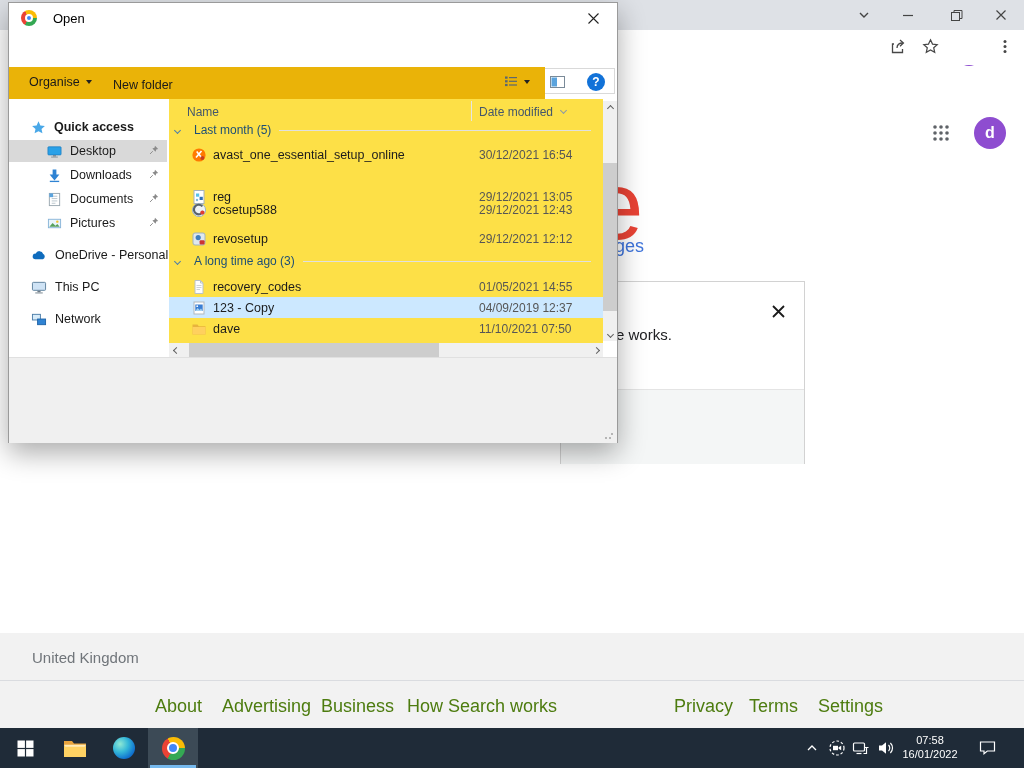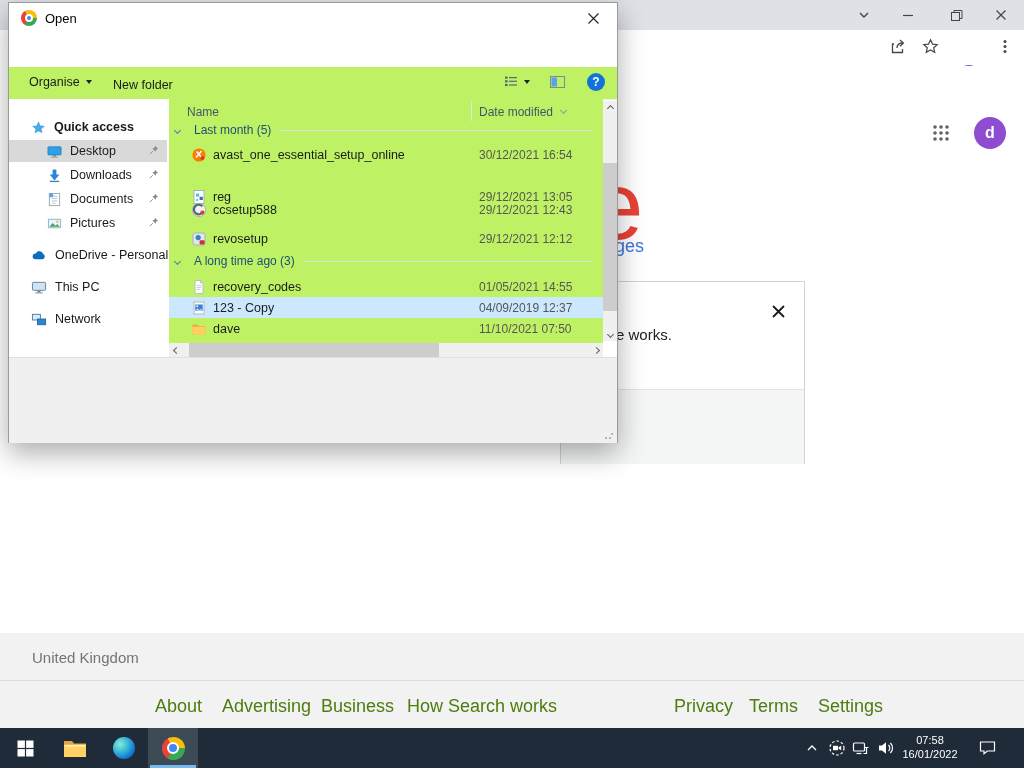--- a/index.html
+++ b/index.html
@@ -33,51 +33,51 @@
 
   #pfooter{left:0;top:633px;width:1024px;height:95px;background:#f2f2f2}
   #pfooter .region{position:absolute;left:32px;top:16px;font-size:15px;color:#70757a}
   #pfooter .divider{position:absolute;left:0;top:47px;width:1024px;height:1px;background:#dadce0}
   .flink{position:absolute;top:63px;font-size:18px;color:#4d7c0f;cursor:pointer}
 
   
   #dialog{left:8px;top:2px;width:608px;height:439px;background:#fff;border:1px solid #9a9a9a;
           box-shadow:0 10px 26px rgba(0,0,0,.33);z-index:10}
   #dlg-title{position:absolute;left:0;top:0;width:608px;height:30px;background:#fff;display:flex;align-items:center}
-  #dlg-title .t{font-size:13px;color:#000;margin-left:8px}
+  #dlg-title .t{font-size:13px;color:#000;margin-left:16px}
   #dlg-close{position:absolute;right:4px;top:0;width:40px;height:30px;display:flex;align-items:center;justify-content:center}
 
   #dlg-nav{position:absolute;left:0;top:30px;width:608px;height:34px;background:#fff}
   .navbtn{position:absolute;top:37px}
   #crumbbox{position:absolute;left:98px;top:35px;width:260px;height:24px;border:1px solid #d9d9d9;background:#fff;display:flex;align-items:center}
   #crumbbox .ctext{font-size:12.5px;color:#1a1a1a;white-space:nowrap}
   #refreshbtn{position:absolute;left:369px;top:39px}
   #searchbox{position:absolute;left:400px;top:35px;width:204px;height:24px;border:1px solid #d9d9d9;background:#fff;display:flex;align-items:center}
   #searchbox input{border:none;outline:none;font-size:12.5px;color:#444;width:150px;font-family:inherit;background:transparent}
   #searchbox input::placeholder{color:#8a8a8a}
 
-  #dlg-cmdbar{position:absolute;left:0;top:64px;width:608px;height:32px;background:#bef264;border-bottom:1px solid #ececec}
+  #dlg-cmdbar{position:absolute;left:0;top:64px;width:536px;height:32px;background:#eab308;border-bottom:1px solid #ececec}
   .cmdtext{font-size:12.5px;color:#1a1a1a}
   #organise{position:absolute;left:20px;top:8px;display:flex;align-items:center;gap:6px}
   #newfolder{position:absolute;left:104px;top:8px}
   #viewbtn{position:absolute;left:494px;top:7px;display:flex;align-items:center;gap:5px}
   #panebtn{position:absolute;left:540px;top:7px}
   #helpbtn{position:absolute;left:578px;top:6px;width:18px;height:18px;border-radius:50%;background:#1272d8;color:#fff;
            font-size:12px;font-weight:bold;display:flex;align-items:center;justify-content:center}
 
   #sidebar{position:absolute;left:0;top:96px;width:160px;height:258px;background:#fff;border-right:1px solid #f0f0f0}
   .srow{position:absolute;left:0;width:158px;height:22px;display:flex;align-items:center}
   .srow .lbl{font-size:12.5px;color:#1a1a1a;white-space:nowrap}
   .srow .ic{margin-right:8px}
   .srow.l1 .ic{margin-left:22px}
   .srow.l2 .ic{margin-left:38px}
   .srow.sel{background:#d9d9d9}
   .pin{position:absolute;right:8px;top:5px}
 
-  #filelist{position:absolute;left:160px;top:96px;width:434px;height:244px;background:#bef264;overflow:hidden}
+  #filelist{position:absolute;left:160px;top:96px;width:434px;height:244px;background:#fde047;overflow:hidden}
   #colhead{position:absolute;left:0;top:0;width:434px;height:24px}
   .colname{font-size:12px;color:#44576b}
   #col-divider{position:absolute;left:302px;top:2px;width:1px;height:20px;background:#e4e4e4}
   #colhead .sortchev{position:absolute;left:392px;top:0}
   .group{position:absolute;left:0;height:18px;display:flex;align-items:center}
   .group .glabel{font-size:12px;color:#1d4f76;margin-left:14px;white-space:nowrap}
   .group .gline{height:1px;background:#e0e0e0;flex:1;margin:0 6px 0 8px}
   .frow{position:absolute;left:0;width:434px;height:21px;display:flex;align-items:center}
   .frow .ic{margin-left:22px;margin-right:6px;flex:0 0 16px}
   .frow .fname{font-size:12.5px;color:#1c1c1c;white-space:nowrap}

